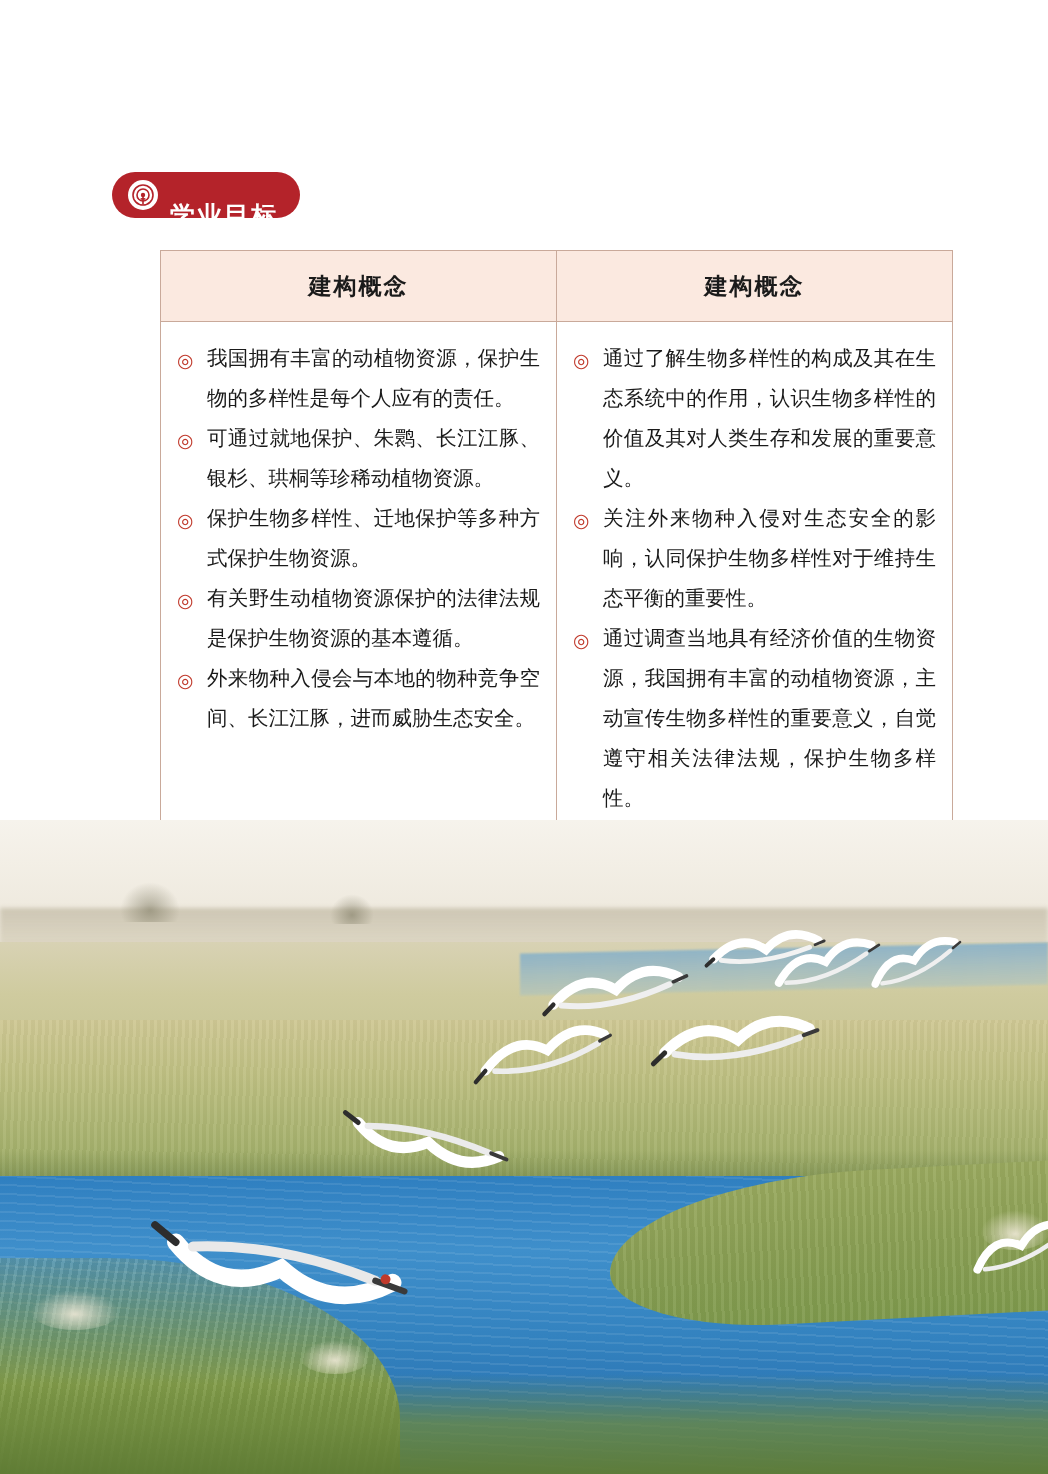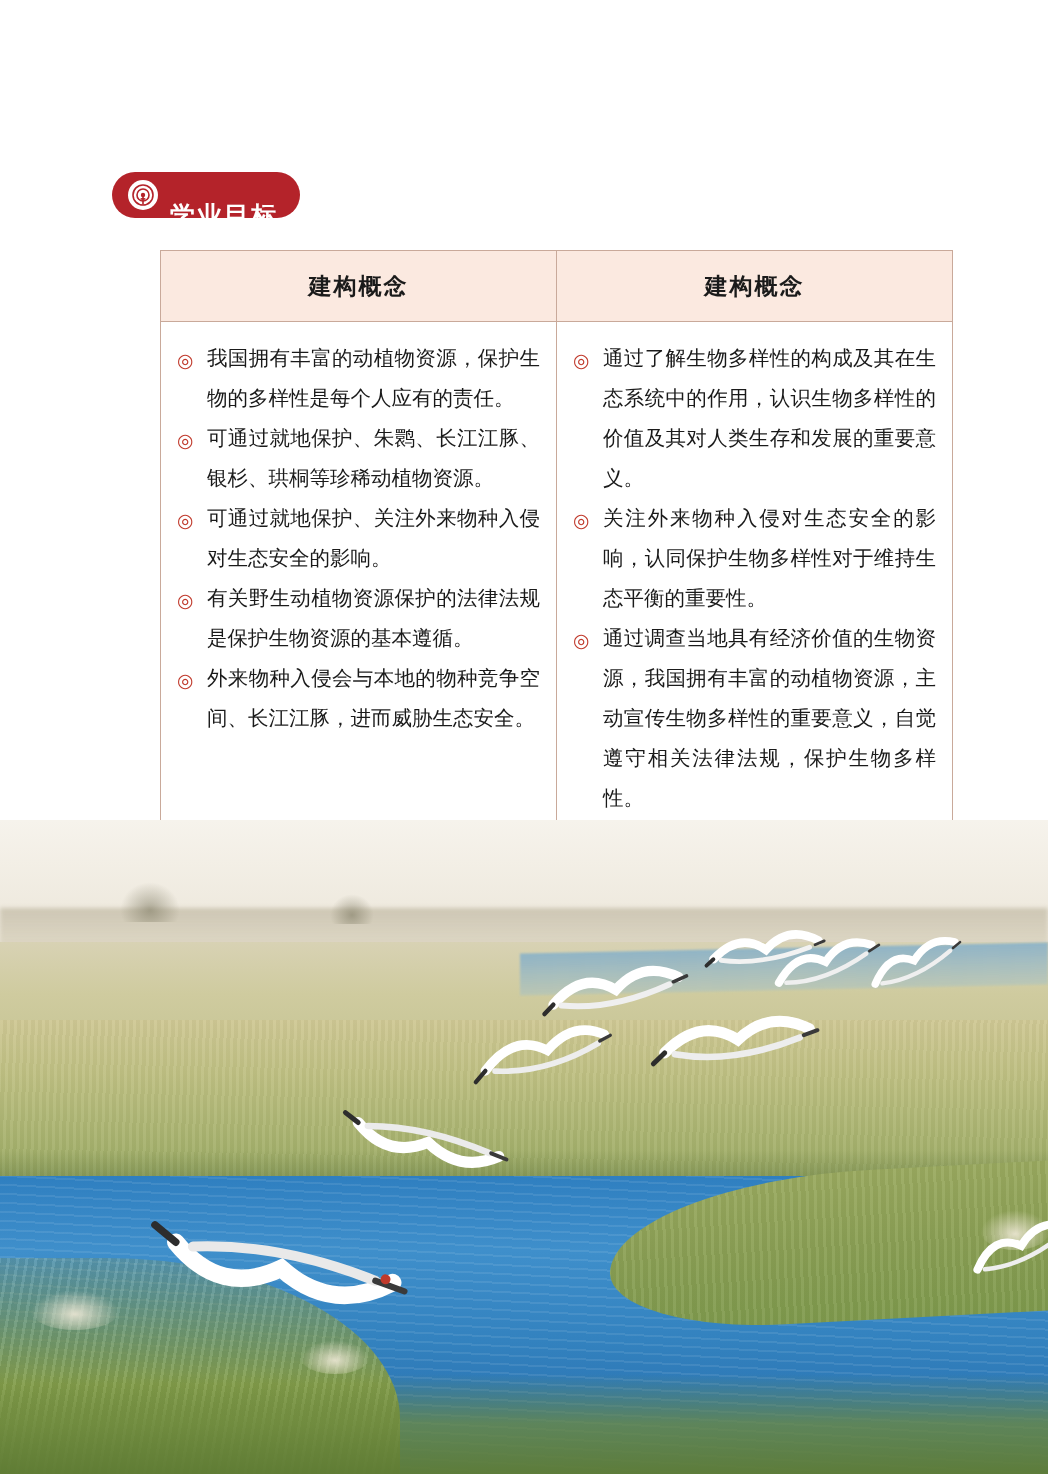--- a/index.html
+++ b/index.html
@@ -233,21 +233,21 @@
       <th>建构概念</th>
       <th>建构概念</th>
     </tr>
   </thead>
   <tbody>
     <tr>
       <td>
         <ul class="bullet-list">
           <li class="bullet-item">我国拥有丰富的动植物资源，保护生物的多样性是每个人应有的责任。</li>
           <li class="bullet-item">可通过就地保护、朱鹮、长江江豚、银杉、珙桐等珍稀动植物资源。</li>
-          <li class="bullet-item">可通过就地保护、关注外来物种入侵对生态安全的影响。</li>
+          <li class="bullet-item">保护生物多样性、迁地保护等多种方式保护生物资源。</li>
           <li class="bullet-item">有关野生动植物资源保护的法律法规是保护生物资源的基本遵循。</li>
           <li class="bullet-item">外来物种入侵会与本地的物种竞争空间、长江江豚，进而威胁生态安全。</li>
         </ul>
       </td>
       <td>
         <ul class="bullet-list">
           <li class="bullet-item">通过了解生物多样性的构成及其在生态系统中的作用，认识生物多样性的价值及其对人类生存和发展的重要意义。</li>
           <li class="bullet-item">关注外来物种入侵对生态安全的影响，认同保护生物多样性对于维持生态平衡的重要性。</li>
           <li class="bullet-item">通过调查当地具有经济价值的生物资源，我国拥有丰富的动植物资源，主动宣传生物多样性的重要意义，自觉遵守相关法律法规，保护生物多样性。</li>
         </ul>

